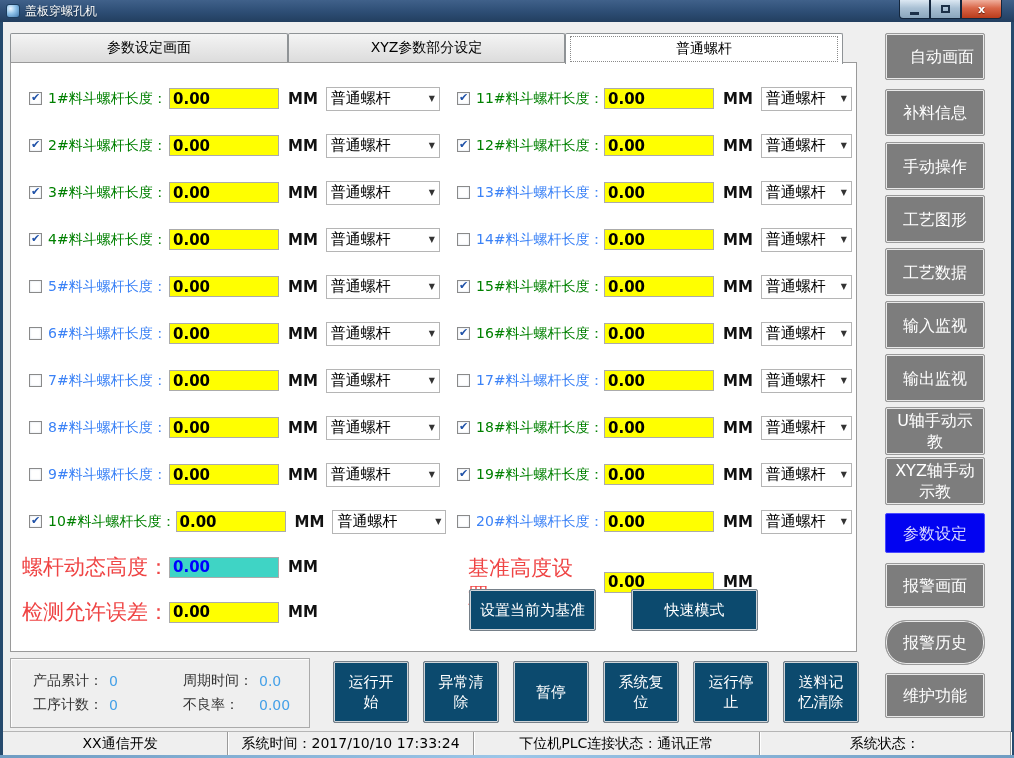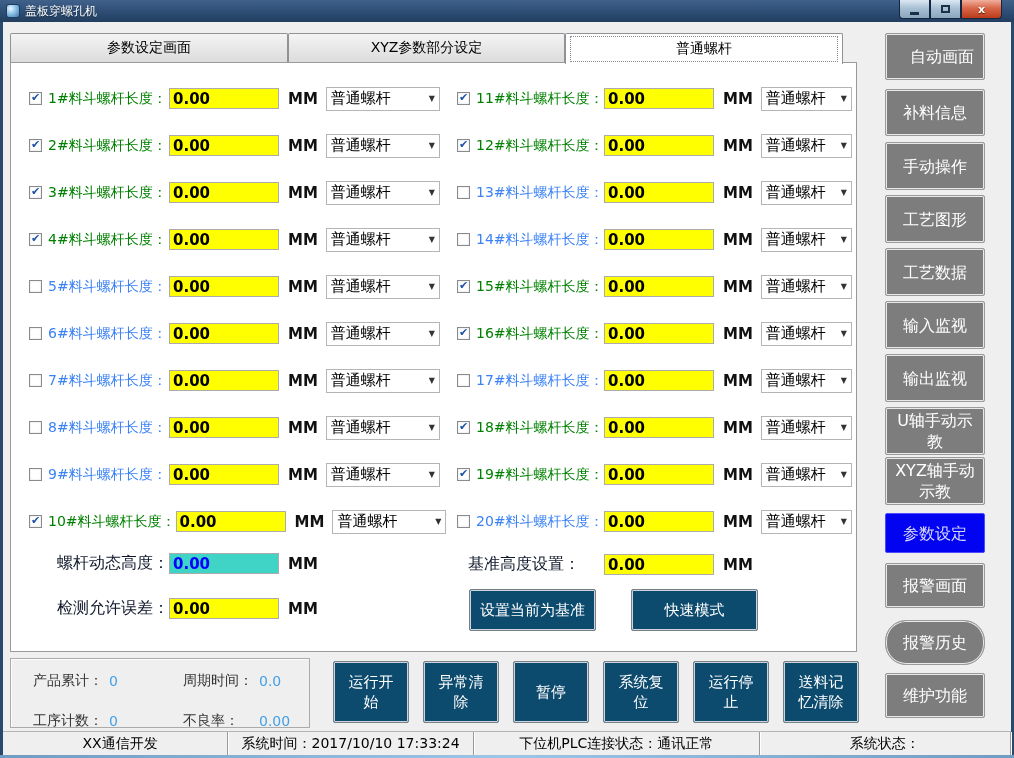--- a/index.html
+++ b/index.html
@@ -55,38 +55,38 @@
     font-size:15px;font-weight:bold;color:#000;padding:0 3px;display:flex;align-items:center;}
   .field.cyan{background:#3fd4c5;color:#0000ff;}
   .unit{margin-left:9px;font-size:15px;font-weight:bold;color:#111;flex:none;}
   .sel{margin-left:8px;height:24px;background:#fff;border:1px solid #b5b5b5;flex:none;
     display:flex;align-items:center;font-size:15px;color:#000;padding:0 4px;cursor:pointer;}
   .col.left .sel{width:114px;}
   .col.right .sel{width:91px;}
   .sel .arrow{margin-left:auto;font-size:8px;color:#333;}
   
   .sprow{position:absolute;display:flex;align-items:center;}
-  .slbl{font-size:16px;color:#0f172a;flex:none;}
+  .slbl{font-size:21px;color:#ef4444;flex:none;}
   .slbl.ra{width:150px;text-align:right;}
   
   .dbtn{background:#0c4a6e;border:1px solid #768089;box-shadow:inset 0 0 0 1px #cfd4d8;
     border-radius:2px;color:#fff;display:flex;align-items:center;justify-content:center;
     text-align:center;cursor:pointer;font-size:15px;line-height:20px;}
   .dbtn.setbase{position:absolute;left:458px;top:526px;width:127px;height:42px;}
   .dbtn.fast{position:absolute;left:620px;top:526px;width:127px;height:42px;}
   
   .sbtn{position:absolute;left:882px;width:100px;background:#7d7d7d;border:1px solid #9a9a9a;
     box-shadow:inset 0 0 0 1px #e9e9e9;border-radius:2px;color:#fff;
     display:flex;align-items:center;justify-content:center;text-align:center;
     font-size:16px;line-height:21px;padding:0 6px;cursor:pointer;}
   .sbtn.active{background:#0203f1;border:1px solid #4b4bff;box-shadow:none;color:#dadaff;}
   
   .stats{position:absolute;left:7px;top:636px;width:300px;height:70px;background:#efefef;
     border:1px solid #aaa;box-shadow:inset 1px 1px 0 #fdfdfd;
-    display:grid;grid-template-columns:150px auto;padding:13px 0 14px 22px;row-gap:22px;align-content:start;}
+    display:grid;grid-template-columns:150px auto;padding:13px 0 14px 22px;row-gap:6px;align-content:start;}
   .stat{display:flex;font-size:14px;align-items:center;}
   .stat .sl{color:#333;width:76px;flex:none;}
   .stat .sv{color:#44a0e8;}
   
   .ctrl{position:absolute;top:639px;width:76px;height:62px;padding:0 10px;}
   
   .statusbar{position:absolute;left:0;right:0;top:709px;height:24px;background:#efefef;
     border-top:1px solid #b5b5b5;display:flex;padding-left:10px;}
   .sbsec{height:100%;display:flex;align-items:center;justify-content:center;
     font-size:14px;color:#000;border-right:1px solid #9a9a9a;box-shadow:1px 0 0 #fff;}

